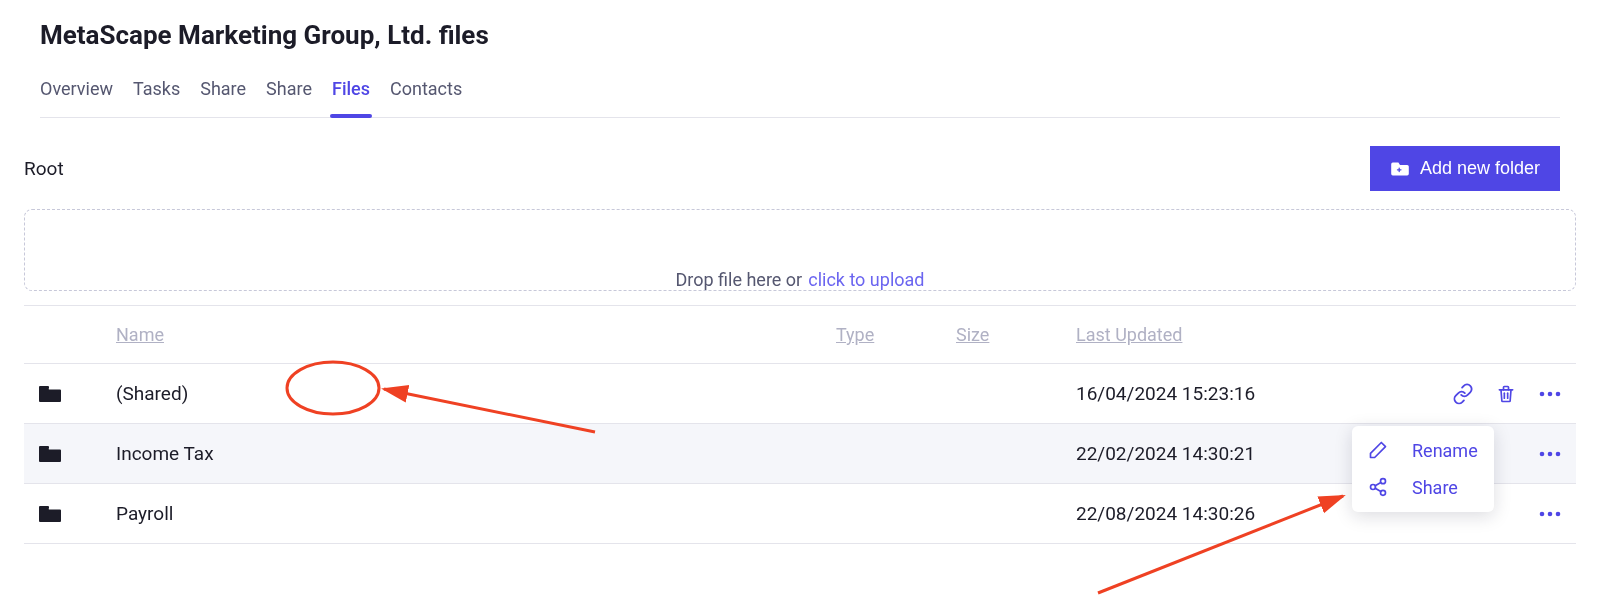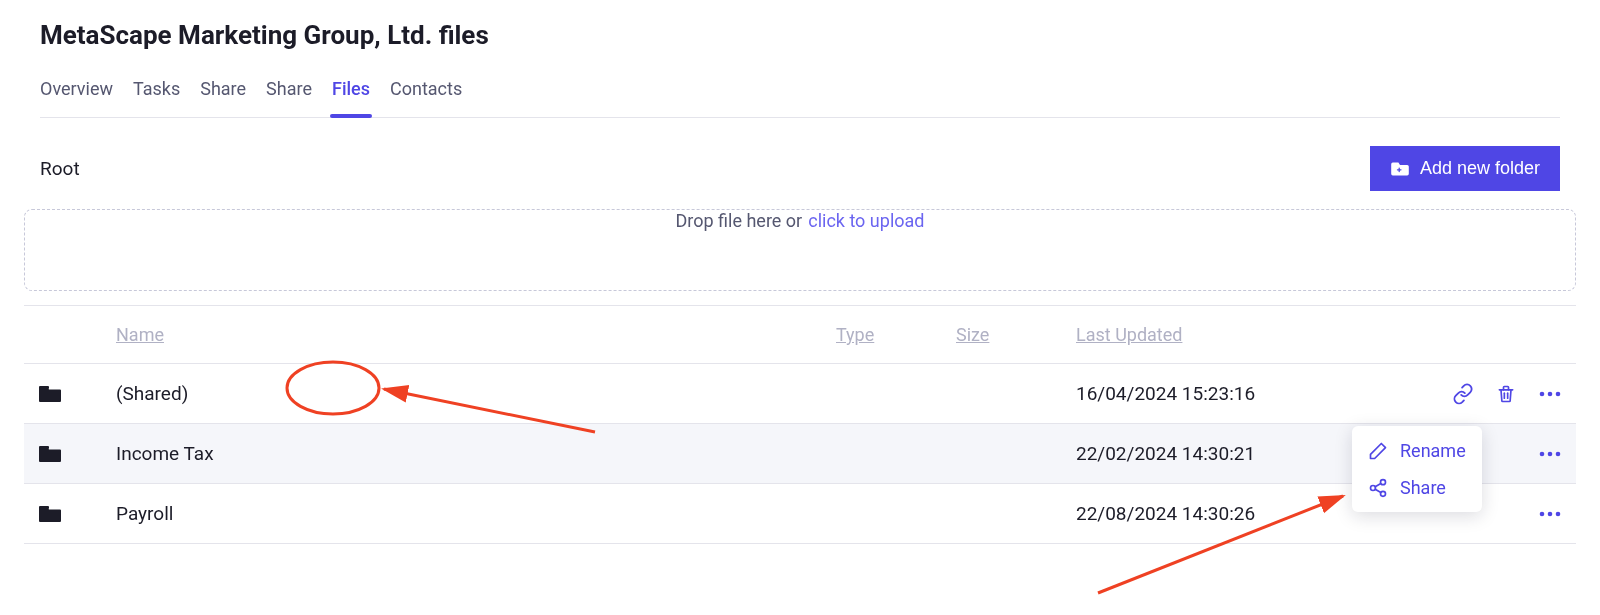--- a/index.html
+++ b/index.html
@@ -63,21 +63,21 @@
     height: 4px;
     background: var(--accent);
     border-radius: 2px;
   }
 
   
   .toolbar {
     display: flex;
     align-items: center;
     justify-content: space-between;
-    padding: 28px 40px 18px 40px;
+    padding: 28px 40px 18px 24px;
   }
   .breadcrumb {
     font-size: 19px;
     color: var(--text-dark);
   }
   .btn-primary {
     background: var(--accent);
     color: #fff;
     border: none;
     border-radius: 0;
@@ -90,21 +90,21 @@
   }
   .btn-primary svg { display: block; }
 
   
   .dropzone {
     margin: 0 24px;
     border: 1px dashed #c7c8d9;
     border-radius: 8px;
     height: 82px;
     display: flex;
-    align-items: flex-start;
+    align-items: flex-end;
     justify-content: center;
     color: #555770;
     font-size: 18px;
     cursor: pointer;
   }
   .dropzone .upload-link {
     color: var(--accent-light);
     margin-left: 6px;
   }
 
@@ -152,22 +152,22 @@
     position: absolute;
     background:#fff;
     border-radius: 6px;
     box-shadow: 0 4px 18px rgba(23,23,45,0.15);
     padding: 6px 0;
     min-width: 120px;
     z-index: 50;
   }
   .popover-item {
     display:flex;
-    align-items:center;
-    gap: 12px;
+    align-items:flex-start;
+    gap: 24px;
     padding: 8px 16px;
     color: var(--accent);
     font-size: 18px;
     cursor:pointer;
     user-select:none;
   }
   .popover-item svg { display:block; }
 
   
   .annotations {

